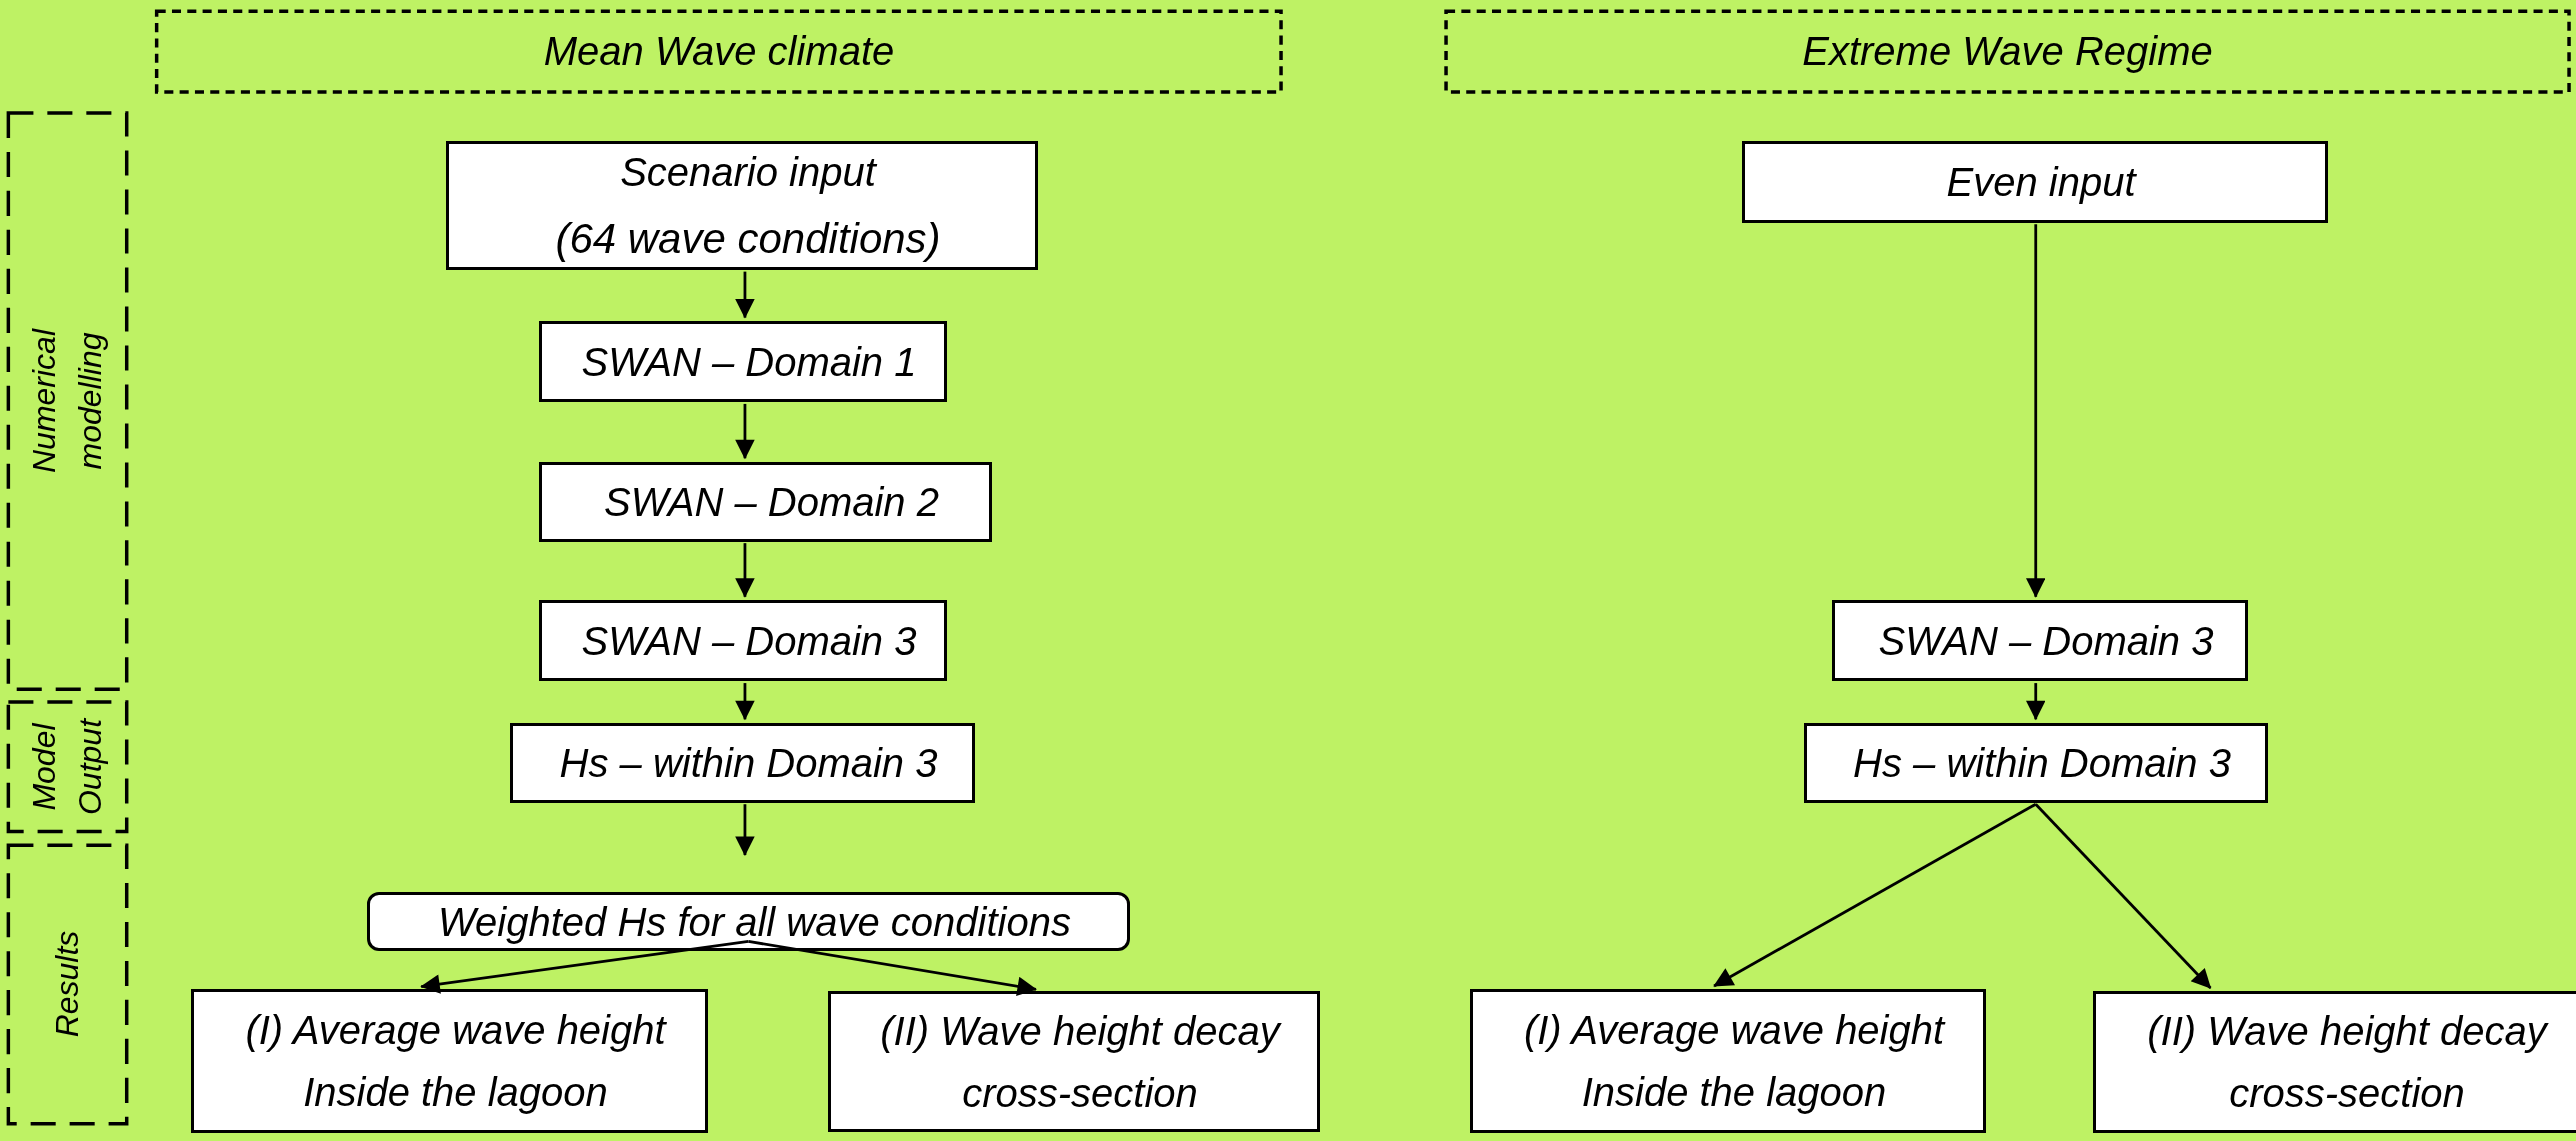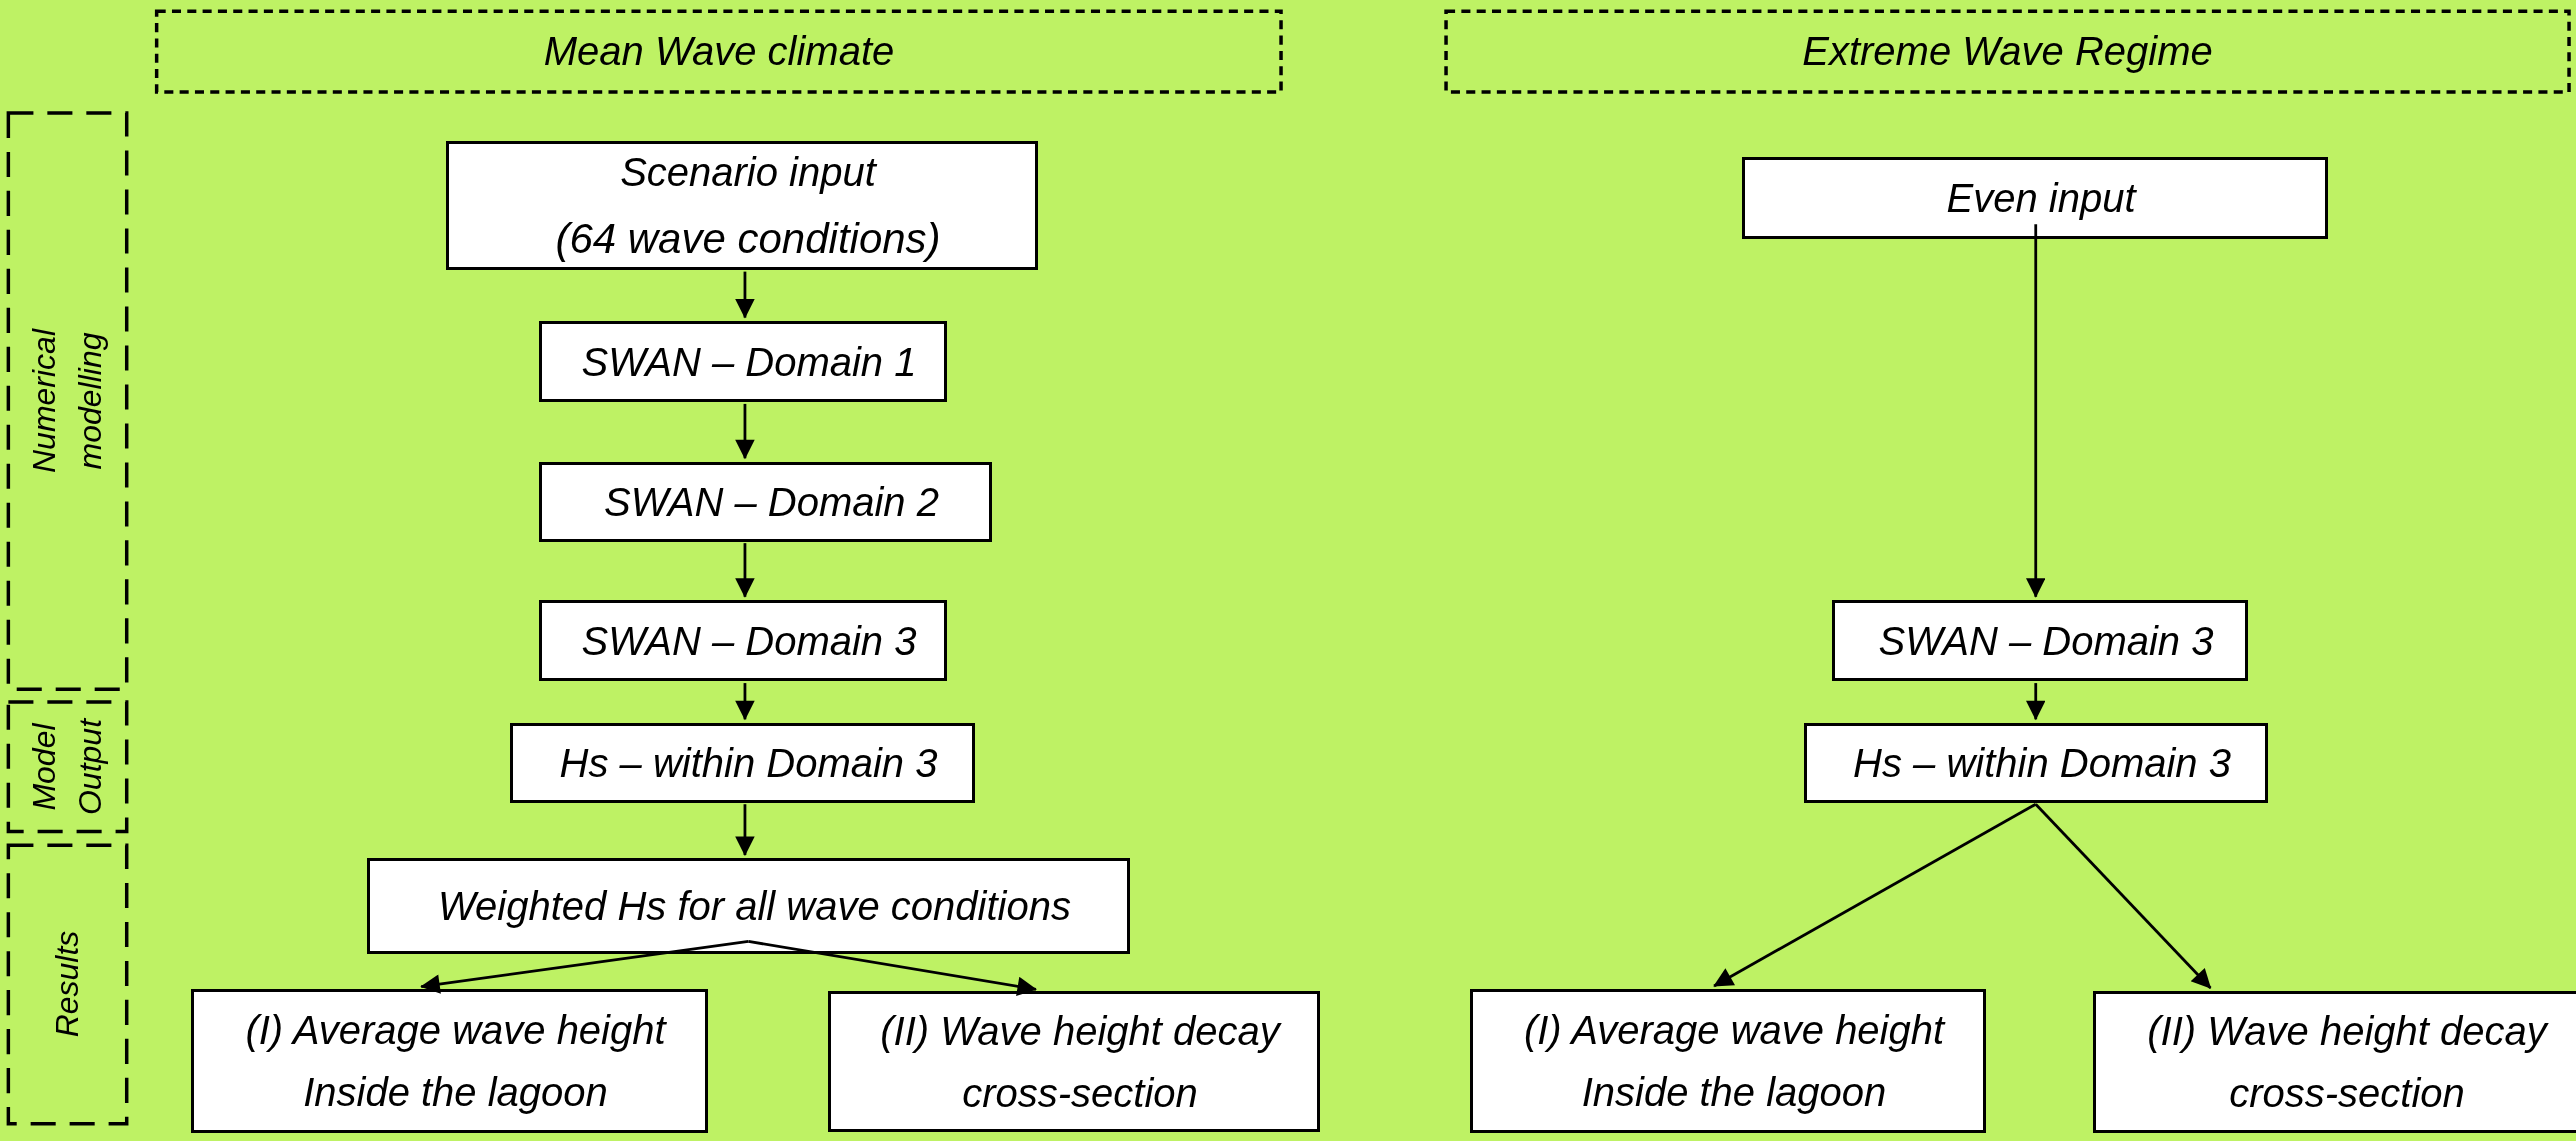--- a/index.html
+++ b/index.html
@@ -109,33 +109,33 @@
   </div>
   <div class="box" style="left:539px; top:462px; width:453px; height:80px;">
     <span>SWAN – Domain 2</span>
   </div>
   <div class="box" style="left:539px; top:600px; width:408px; height:81px;">
     <span>SWAN – Domain 3</span>
   </div>
   <div class="box" style="left:510px; top:723px; width:465px; height:80px;">
     <span>Hs – within Domain 3</span>
   </div>
-  <div class="box" style="left:367px; top:858px; width:763px; height:96px;">
+  <div class="box" style="left:367px; top:892px; width:763px; height:59px;border-radius:12px;">
     <span>Weighted Hs for all wave conditions</span>
   </div>
   <div class="box two-line" style="left:157px; top:989px; width:517px; height:144px;">
     <div>(I) Average wave height</div>
     <div>Inside the lagoon</div>
   </div>
   <div class="box two-line" style="left:794px; top:991px; width:492px; height:141px;">
     <div>(II) Wave height decay</div>
     <div>cross-section</div>
   </div>
 
-  <div class="box" style="left:1742px; top:141px; width:586px; height:82px;margin-top:16px;">
+  <div class="box" style="left:1742px; top:141px; width:586px; height:82px;">
     <span>Even input</span>
   </div>
   <div class="box" style="left:1832px; top:600px; width:416px; height:81px;">
     <span>SWAN – Domain 3</span>
   </div>
   <div class="box" style="left:1804px; top:723px; width:464px; height:80px;">
     <span>Hs – within Domain 3</span>
   </div>
   <div class="box two-line" style="left:1436px; top:989px; width:516px; height:144px;">
     <div>(I) Average wave height</div>

